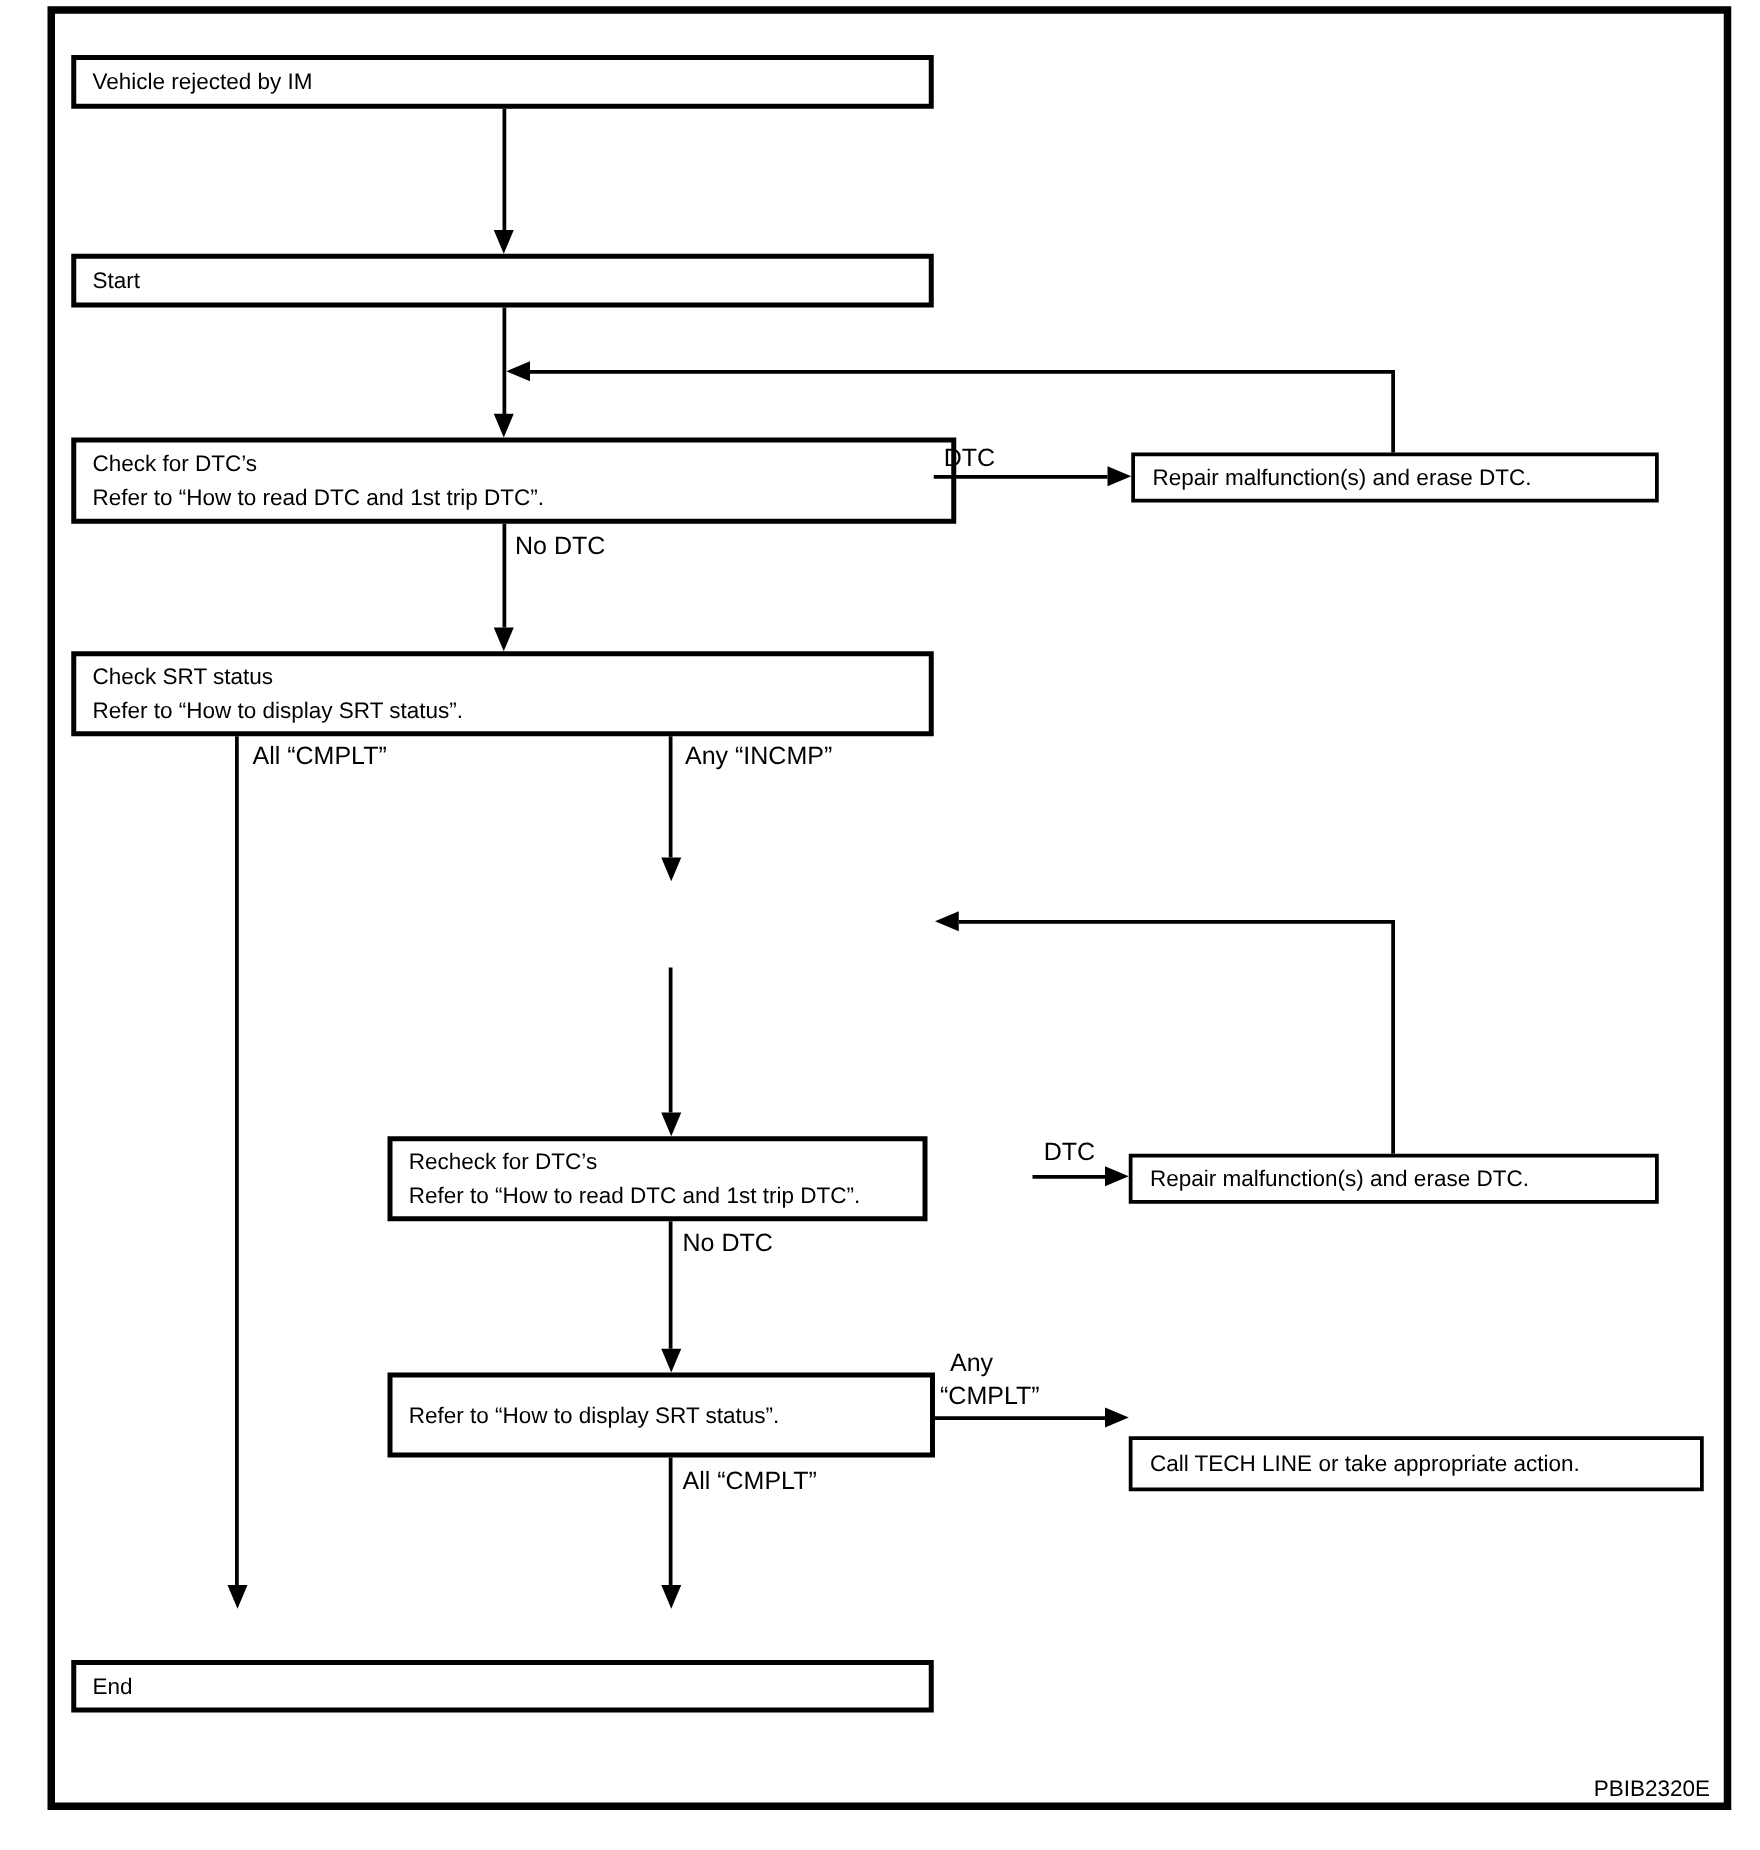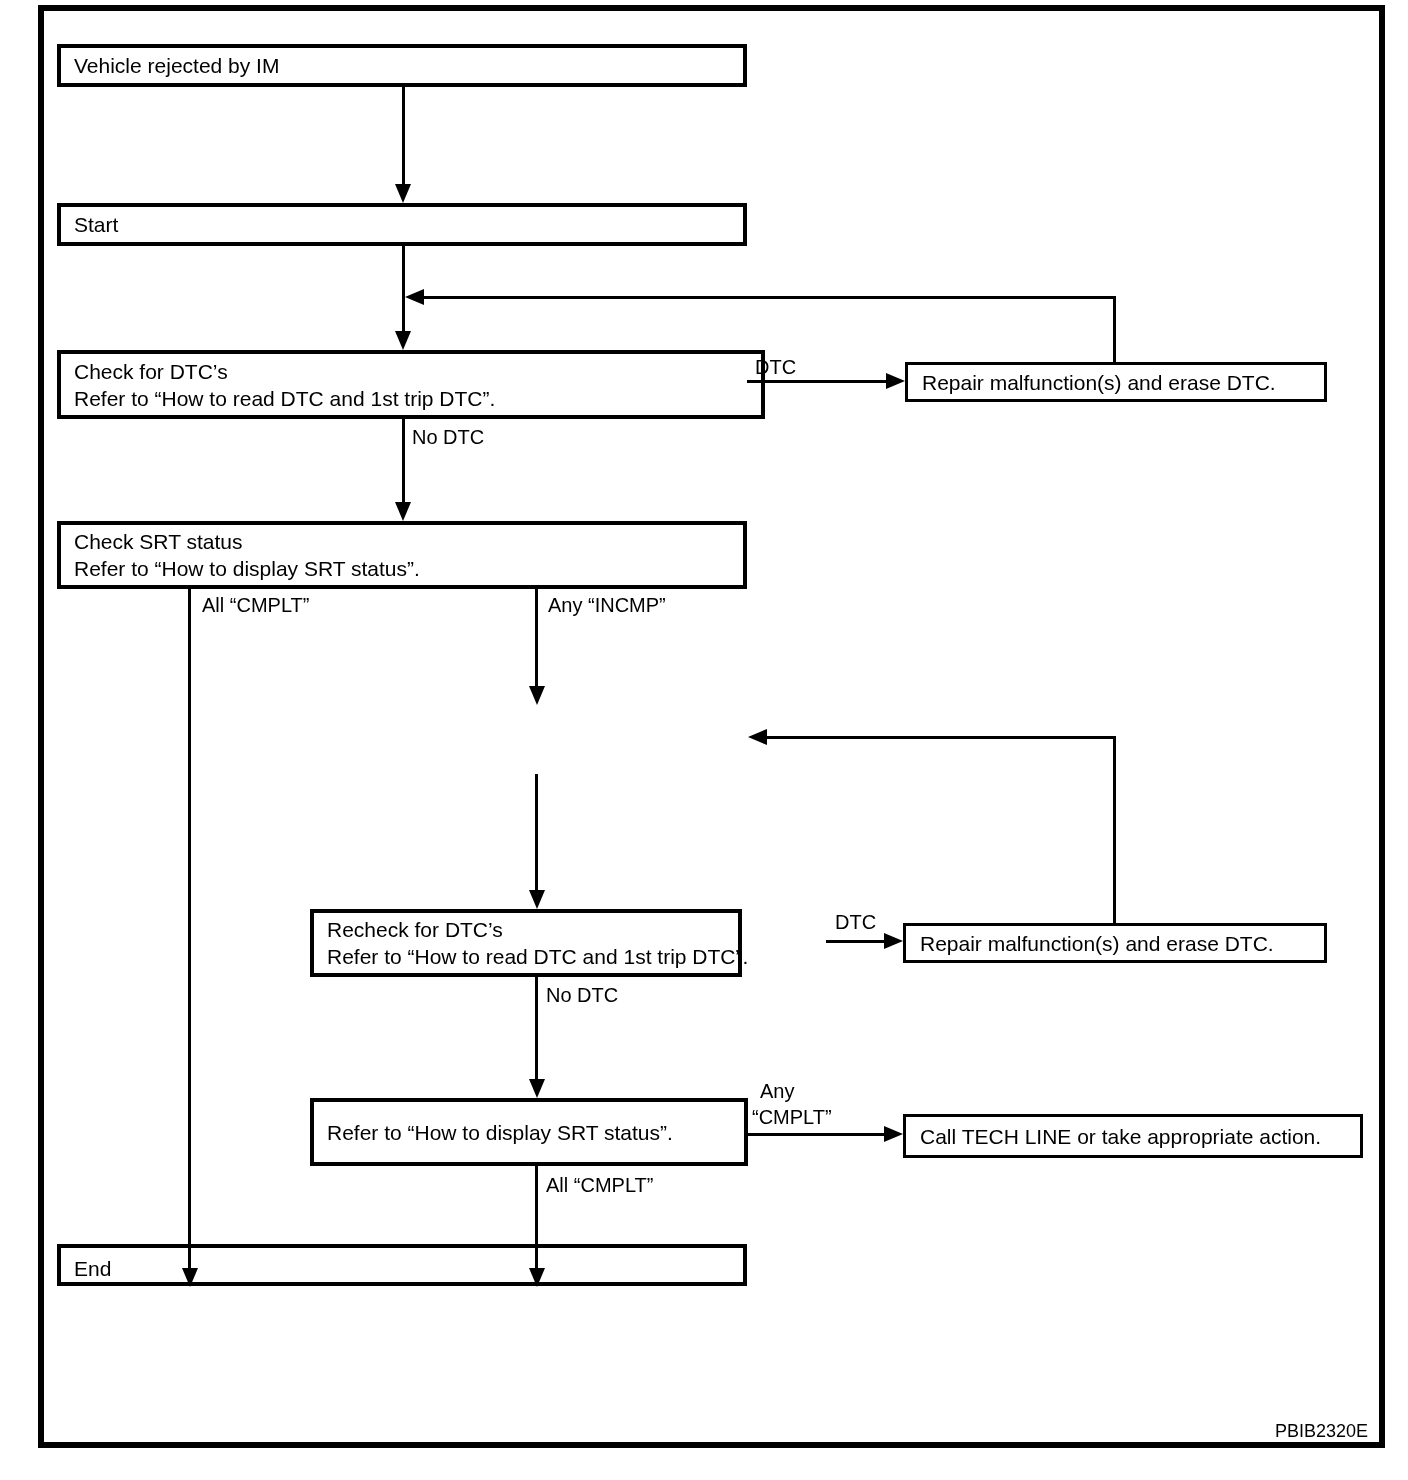--- a/index.html
+++ b/index.html
@@ -22,21 +22,21 @@
   }
   .node {
     position: absolute;
     box-sizing: border-box;
     background: #ffffff;
     border: 4px solid #000000;
     display: flex;
     flex-direction: column;
     justify-content: center;
     padding-left: 13px;
-    font-size: 21px;
+    font-size: 18px;
     line-height: 27px;
     white-space: nowrap;
   }
   .node.side { border-width: 3px; padding-left: 14px; }
   .vline, .hline { position: absolute; background: #000000; }
   .arr-down {
     position: absolute; width: 0; height: 0;
     border-left: 8px solid transparent;
     border-right: 8px solid transparent;
     border-top: 19px solid #000000;
@@ -102,25 +102,25 @@
   </div>
 
   <div class="node side" style="left:903px; top:923px; width:424px; height:40px;">
     <div>Repair malfunction(s) and erase DTC.</div>
   </div>
 
   <div class="node" style="left:310px; top:1098px; width:438px; height:68px;">
     <div>Refer to “How to display SRT status”.</div>
   </div>
 
-  <div class="node side" style="left:903px; top:1114px; width:460px; height:44px;">
+  <div class="node side" style="left:903px; top:1149px; width:460px; height:44px;">
     <div>Call TECH LINE or take appropriate action.</div>
   </div>
 
-  <div class="node" style="left:57px; top:1244px; width:690px; height:42px;justify-content:flex-end;">
+  <div class="node" style="left:57px; top:1328px; width:690px; height:42px;">
     <div>End</div>
   </div>
 
   <div class="vline" style="left:402px; top:87px; width:3px; height:98px;"></div>
   <div class="arr-down" style="left:395px; top:184px;"></div>
 
   <div class="vline" style="left:402px; top:246px; width:3px; height:86px;"></div>
   <div class="arr-down" style="left:395px; top:331px;"></div>
 
   <div class="arr-left" style="left:405px; top:289px;"></div>

